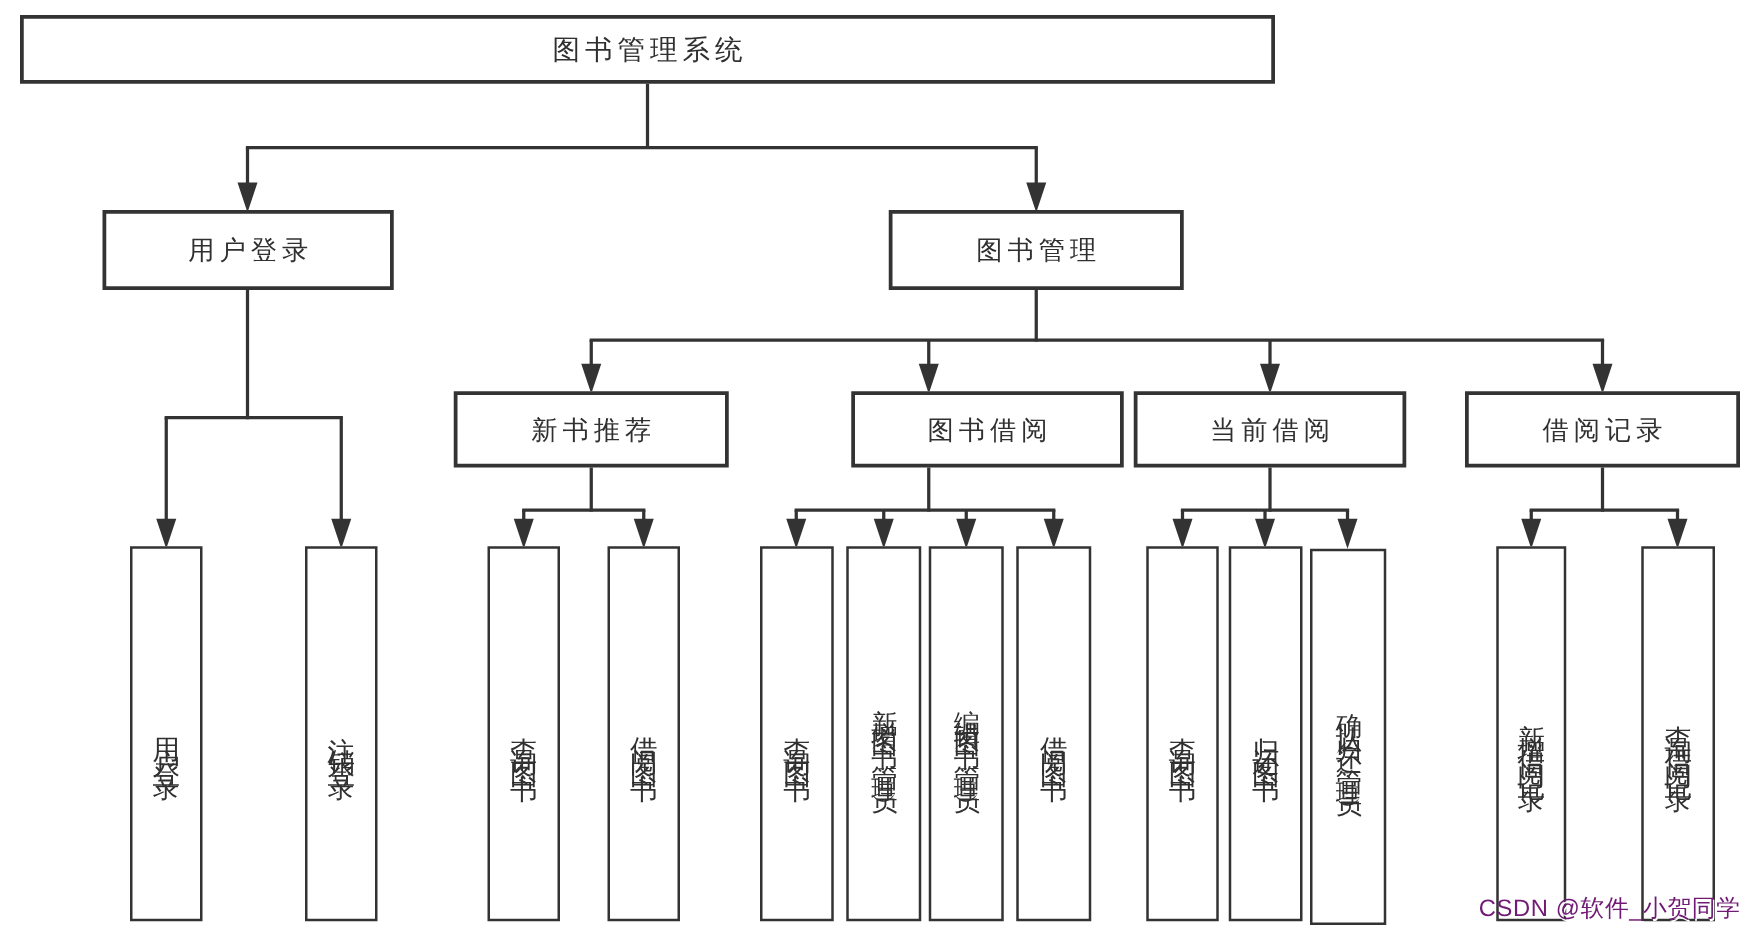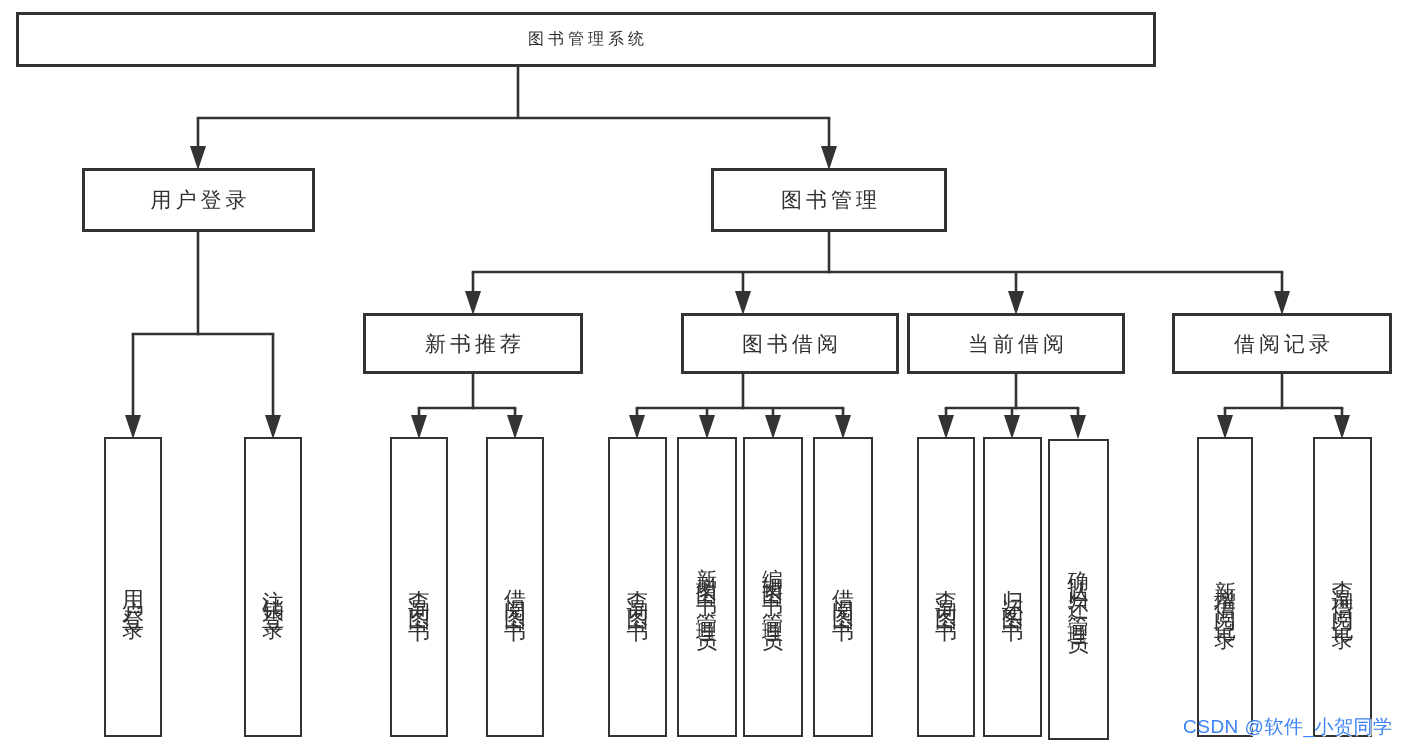--- a/index.html
+++ b/index.html
@@ -51,21 +51,21 @@
     margin-bottom: -10px; 
     line-height: 1;
     white-space: nowrap;
   }
   #watermark {
     position: absolute;
     left: 1183px;
     top: 714px;
     font-size: 19px;
     letter-spacing: 0.5px;
-    color: #3b82f6;
+    color: #701a75;
     z-index: 5;
     white-space: nowrap;
     text-shadow: 1px 1px 0 #ffffff;
   }
 </style>
 </head>
 <body>
 
 <div id="canvas">
 
@@ -132,21 +132,21 @@
       <polygon points="765,415 781,415 773,439"></polygon>
       <polygon points="835,415 851,415 843,439"></polygon>
       <polygon points="938,415 954,415 946,439"></polygon>
       <polygon points="1004,415 1020,415 1012,439"></polygon>
       <polygon points="1070,415 1086,415 1078,439"></polygon>
       <polygon points="1217,415 1233,415 1225,439"></polygon>
       <polygon points="1334,415 1350,415 1342,439"></polygon>
     </g>
   </svg>
 
-  <div class="box" style="left:16px; top:12px; width:1140px; height:55px; font-size:16px;">图书管理系统</div>
+  <div class="box" style="left:16px; top:12px; width:1004px; height:55px; font-size:22px;">图书管理系统</div>
 
   <div class="box" style="left:82px; top:168px; width:233px; height:64px;">用户登录</div>
   <div class="box" style="left:363px; top:313px; width:220px; height:61px;">新书推荐</div>
 
   <div class="box" style="left:711px; top:168px; width:236px; height:64px;">图书管理</div>
   <div class="box" style="left:634px; top:313px; width:218px; height:61px;margin-left:47px;">图书借阅</div>
   <div class="box" style="left:907px; top:313px; width:218px; height:61px;">当前借阅</div>
   <div class="box" style="left:1172px; top:313px; width:220px; height:61px;">借阅记录</div>
 
   <div class="vbox" style="left:104px; top:437px; width:58px; height:300px;">

